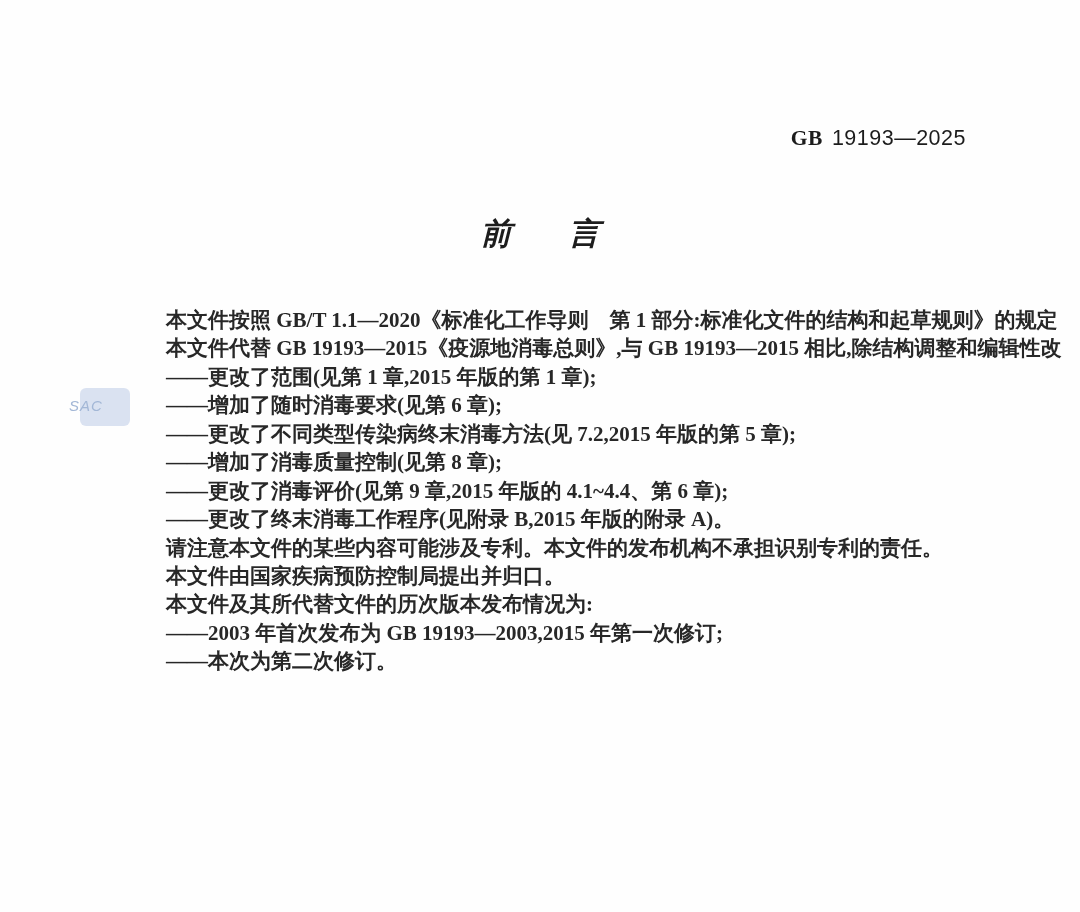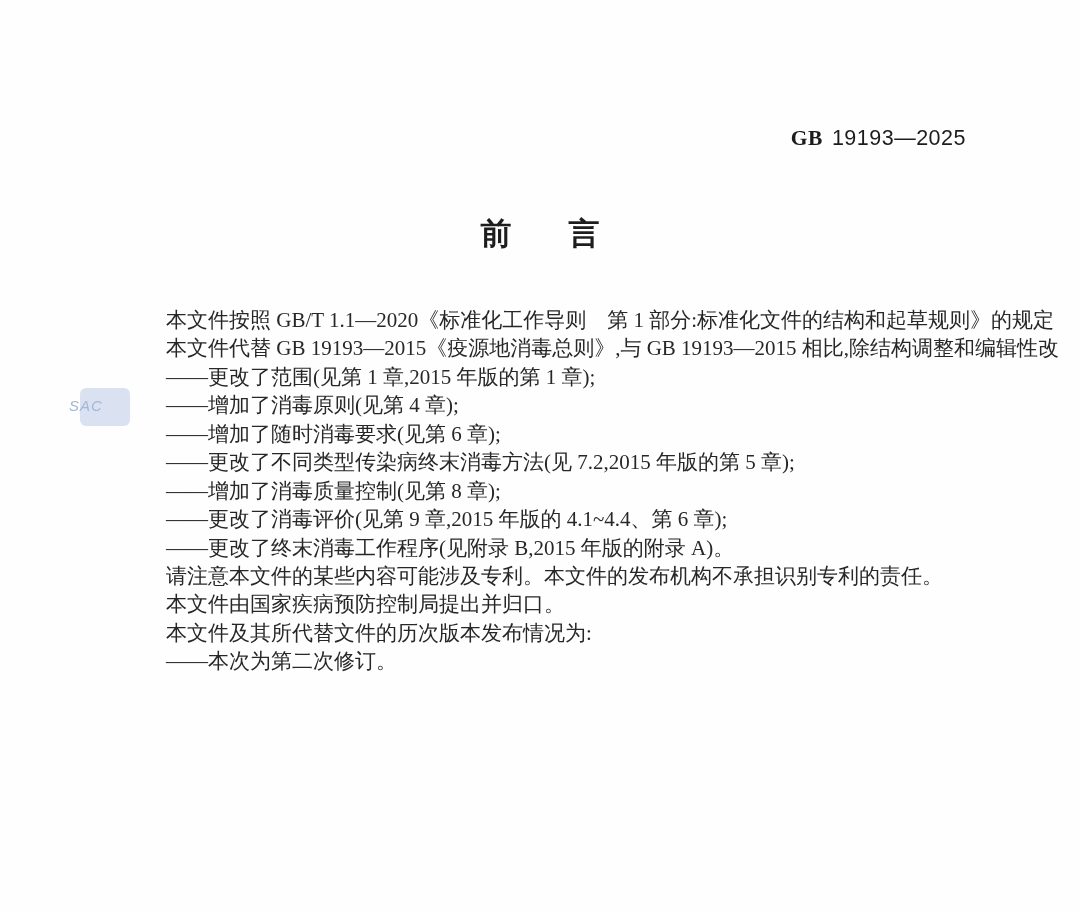--- a/index.html
+++ b/index.html
@@ -40,39 +40,41 @@
     position: absolute;
     top: 213px;
     left: 0;
     width: 100%;
     text-align: center;
     font-family: "Liberation Sans", "DejaVu Sans", sans-serif;
     font-weight: bold;
     font-size: 31px;
     color: #1d1d1d;
     white-space: nowrap;
+    font-style: italic;
   }
   .page-title .gap {
     display: inline-block;
     width: 57px;
   }
   
   .body-text {
     position: absolute;
     left: 104px;
     top: 306px;
     width: 884px;
     font-size: 21px;
     line-height: 28.45px;
     color: #272727;
   }
   .line {
     white-space: pre;
     height: 28.45px;
     overflow: visible;
+    font-weight: bold;
   }
   .line.indent {
     padding-left: 62px;
   }
   
   .watermark {
     position: absolute;
     left: 78px;
     top: 388px;
     width: 52px;
@@ -118,25 +120,25 @@
   <div class="watermark">
     <div class="wm-box"></div>
     <div class="wm-label">SAC</div>
   </div>
 
   <div class="body-text">
 
   <div class="line indent">本文件按照 GB/T 1.1—2020《标准化工作导则　第 1 部分:标准化文件的结构和起草规则》的规定</div>
       <div class="line indent">本文件代替 GB 19193—2015《疫源地消毒总则》,与 GB 19193—2015 相比,除结构调整和编辑性改</div>
       <div class="line indent">——更改了范围(见第 1 章,2015 年版的第 1 章);</div>
-      <div class="line indent">——增加了消毒原则(见第 4 章);</div>
       <div class="line indent">——增加了随时消毒要求(见第 6 章);</div>
       <div class="line indent">——更改了不同类型传染病终末消毒方法(见 7.2,2015 年版的第 5 章);</div>
       <div class="line indent">——增加了消毒质量控制(见第 8 章);</div>
       <div class="line indent">——更改了消毒评价(见第 9 章,2015 年版的 4.1~4.4、第 6 章);</div>
       <div class="line indent">——更改了终末消毒工作程序(见附录 B,2015 年版的附录 A)。</div>
       <div class="line indent">请注意本文件的某些内容可能涉及专利。本文件的发布机构不承担识别专利的责任。</div>
       <div class="line indent">本文件由国家疾病预防控制局提出并归口。</div>
       <div class="line indent">本文件及其所代替文件的历次版本发布情况为:</div>
+      <div class="line indent">——2003 年首次发布为 GB 19193—2003,2015 年第一次修订;</div>
       <div class="line indent">——本次为第二次修订。</div>
     </div>
 
 </div>
 
 </body></html>

